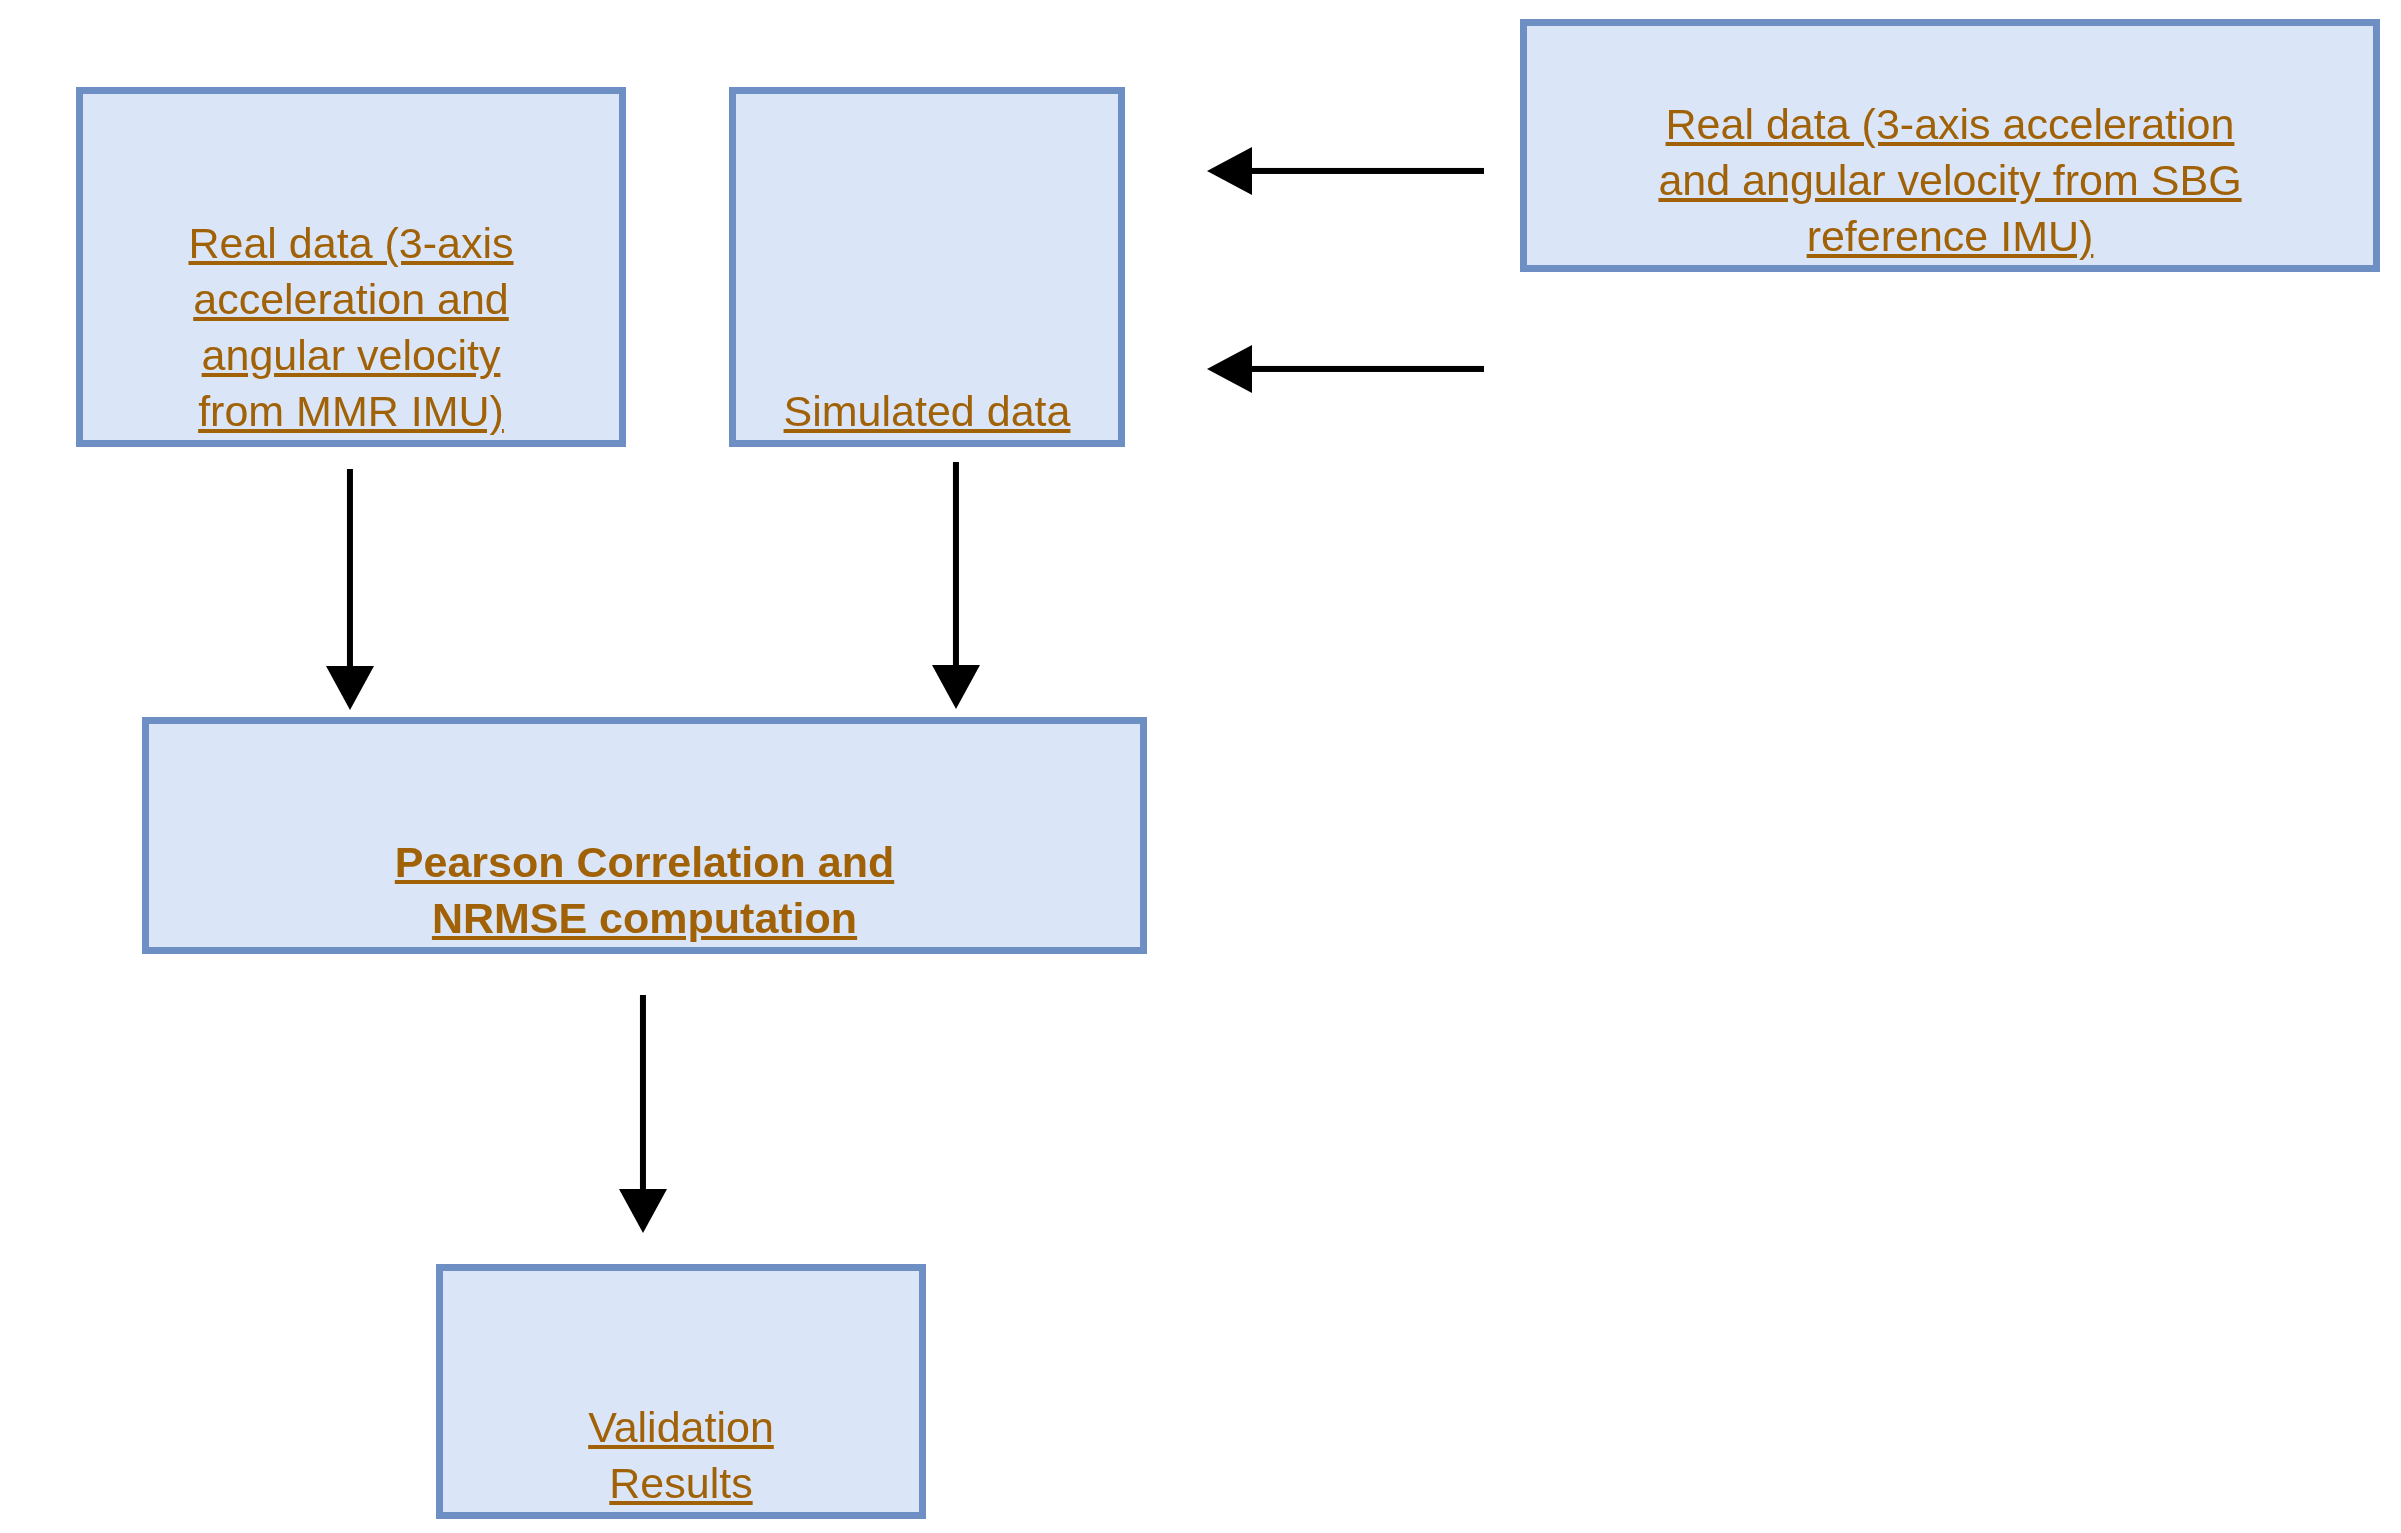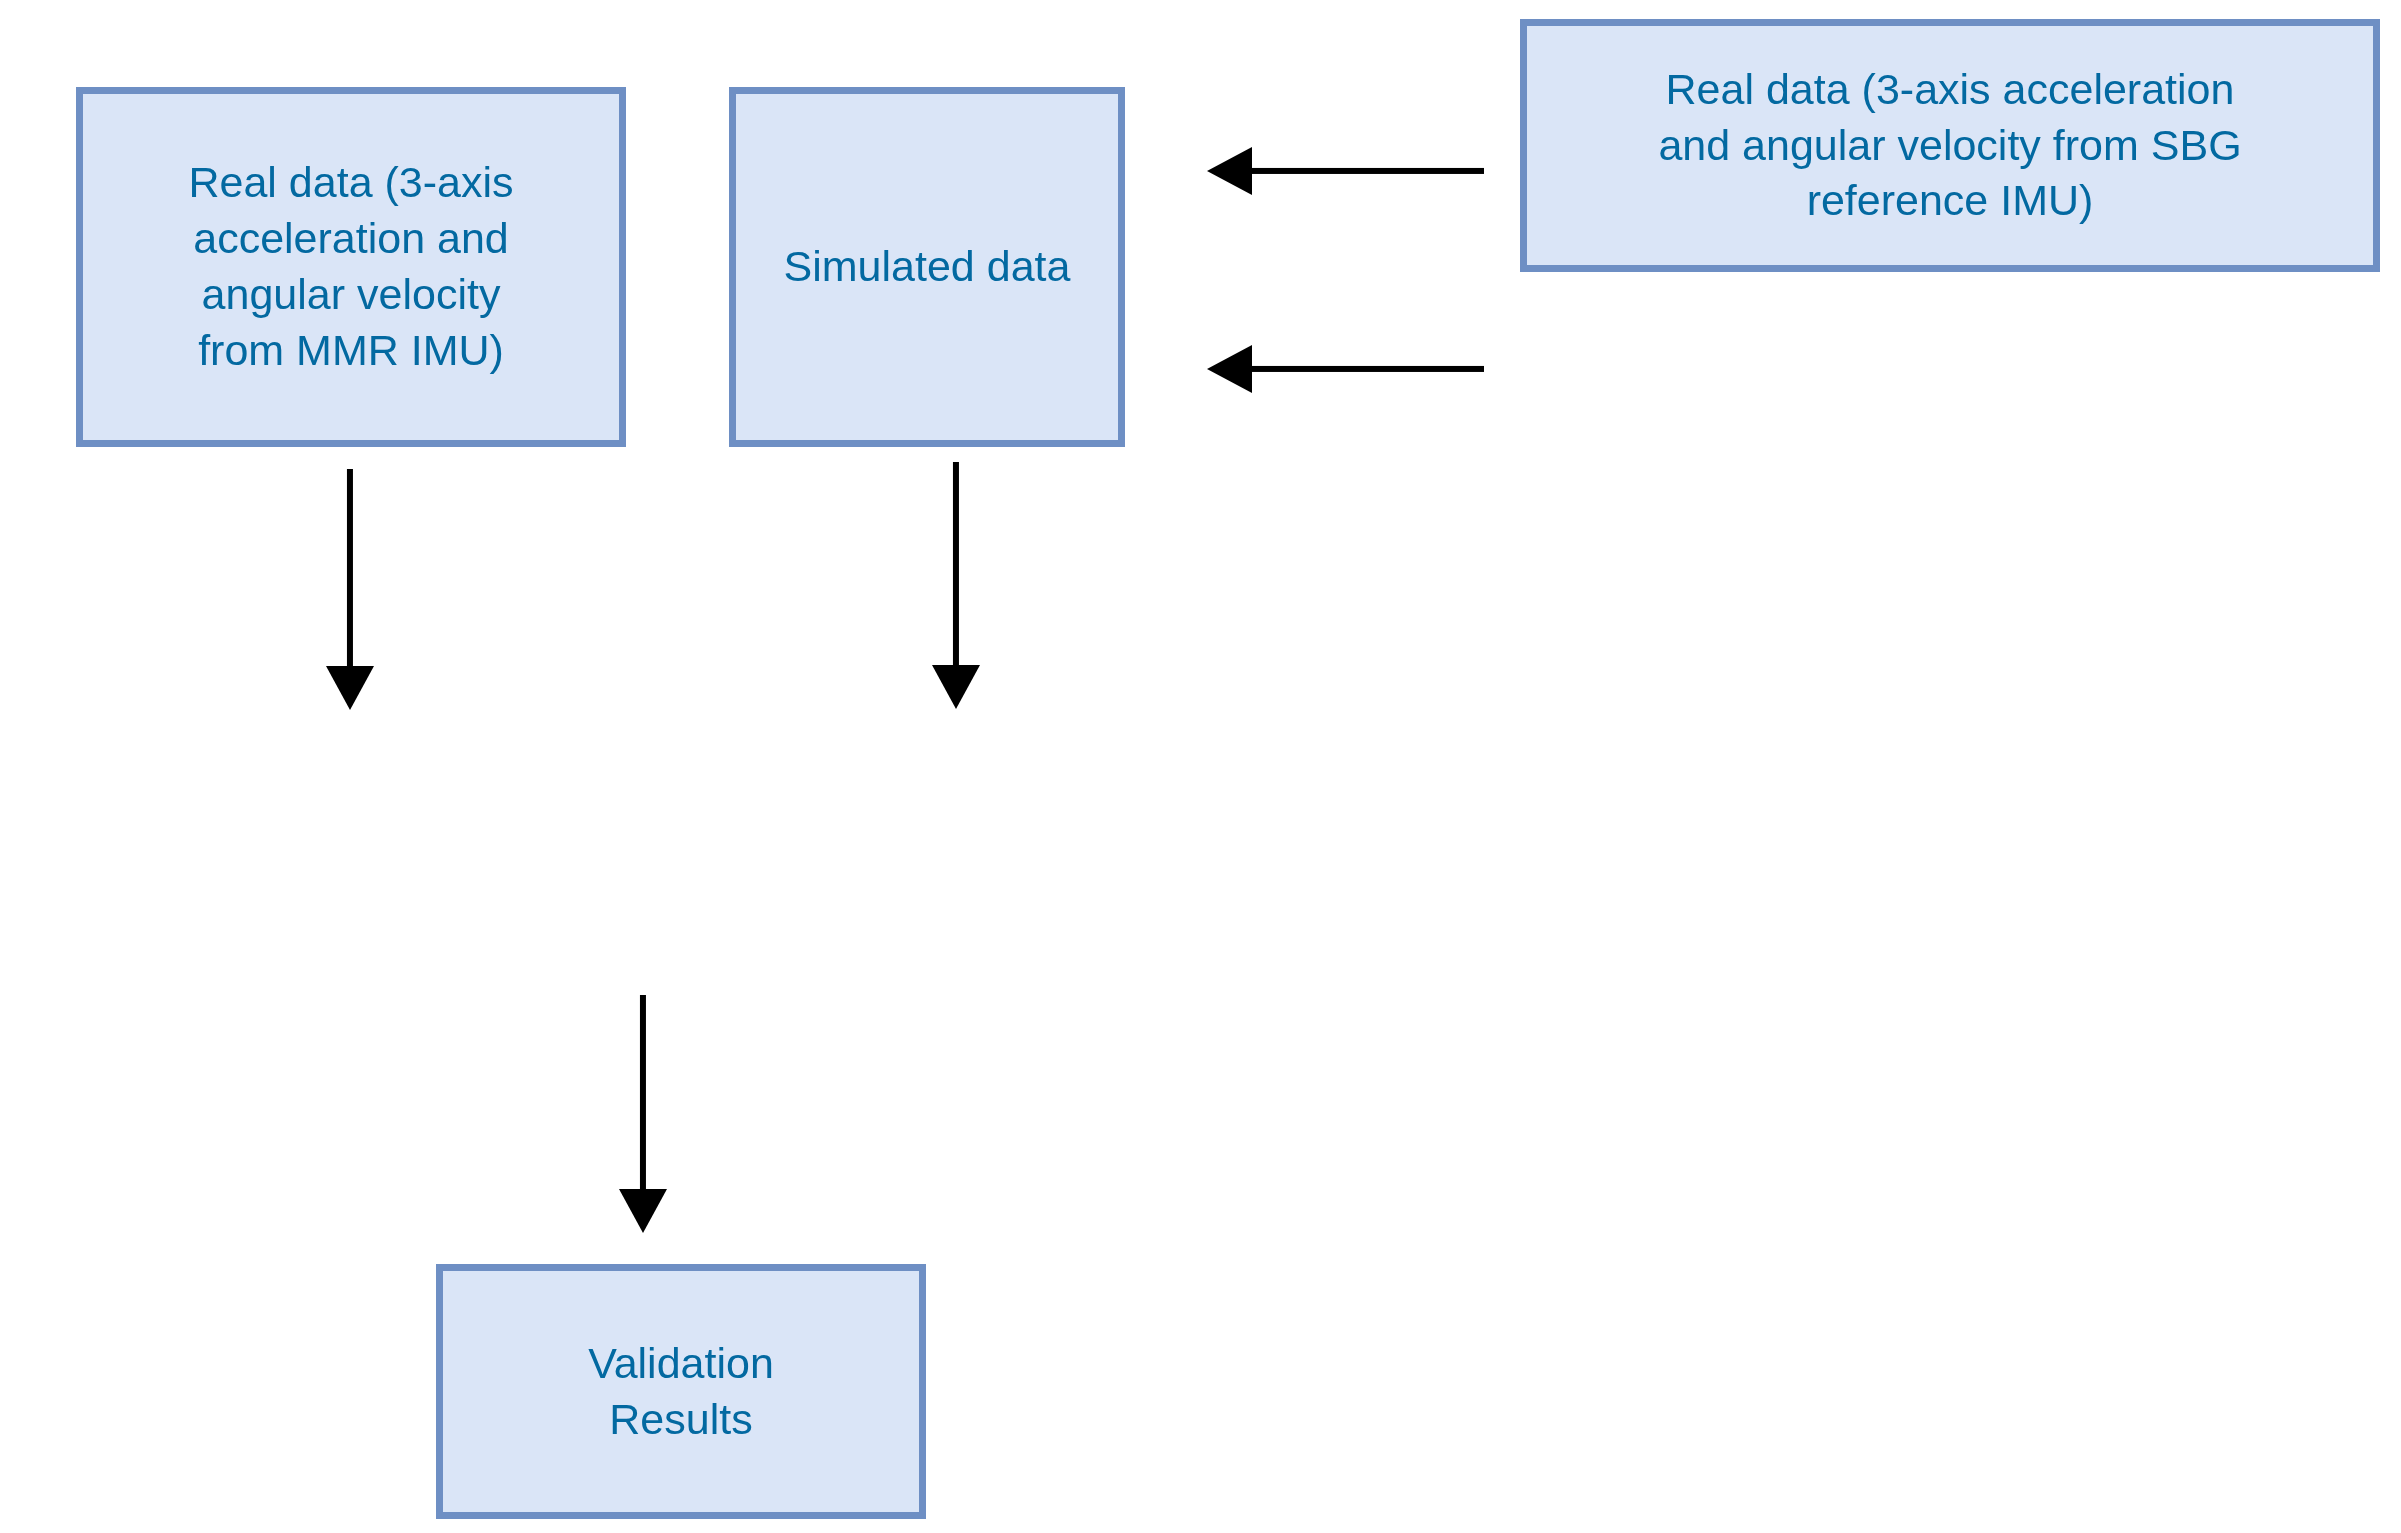--- a/index.html
+++ b/index.html
@@ -14,29 +14,30 @@
     background: #ffffff;
     font-family: "Liberation Sans", sans-serif;
     overflow: hidden;
   }
   .node {
     position: absolute;
     box-sizing: border-box;
     background: #dae5f7;
     border: 7px solid #6e8fc4;
     display: flex;
-    align-items: center;
+    align-items: flex-end;
     justify-content: center;
     text-align: center;
-    color: #0369a1;
+    color: #a16207;
     font-size: 43px;
     line-height: 1.30;
     font-weight: normal;
     letter-spacing: 0px;
     padding: 0 12.2px;
+    text-decoration: underline;
   }
   .node .txt { display: block; width: 100%; }
   .node.bold { font-weight: bold; }
 
   
   .arrow-v {
     position: absolute;
     width: 0;
   }
   .arrow-v .shaft {
@@ -87,20 +88,23 @@
 
   <div class="node" style="left:729px; top:87px; width:396px; height:360px;">
     <span class="txt">Simulated data</span>
   </div>
 
   <div class="node" style="left:1520px; top:19px; width:860px; height:253px;">
     <span class="txt">Real data (3-axis acceleration<br>and angular velocity from SBG<br>reference IMU)</span>
   </div>
 
 
+  <div class="node bold" style="left:142px; top:717px; width:1005px; height:237px;">
+    <span class="txt">Pearson Correlation and<br>NRMSE computation</span>
+  </div>
 
   <div class="node" style="left:400px; top:1264px; width:490px; height:255px;margin-left:36px;">
     <span class="txt">Validation<br>Results</span>
   </div>
 
   <div class="arrow-v" style="left:350px; top:469px; height:241px;">
     <div class="shaft" style="height:199px;"></div>
     <div class="head" style="top:197px;"></div>
   </div>
 

